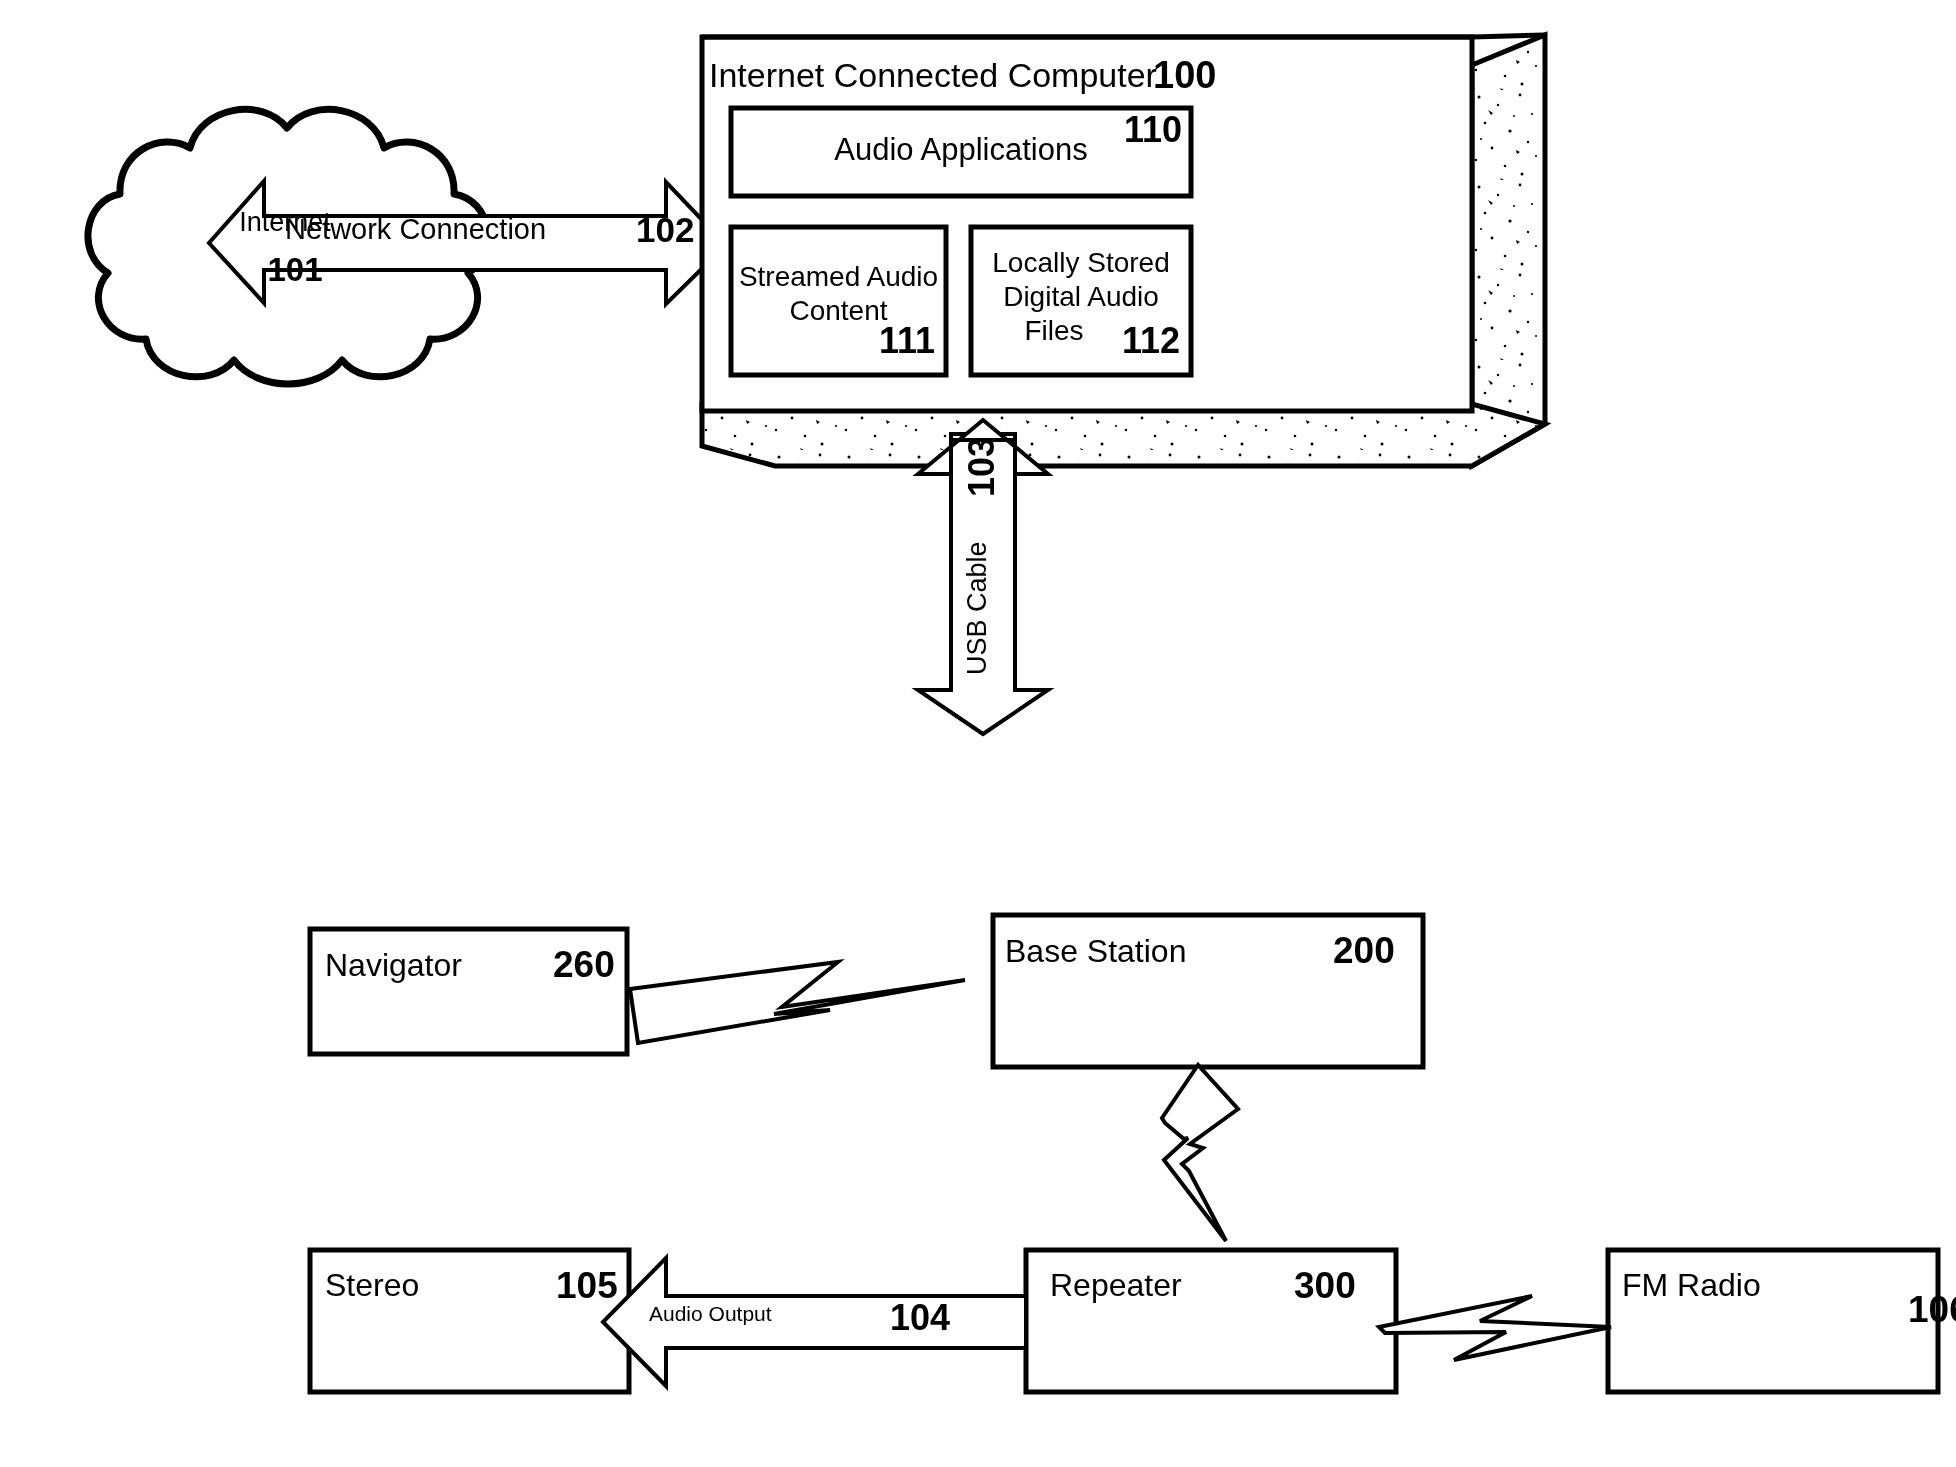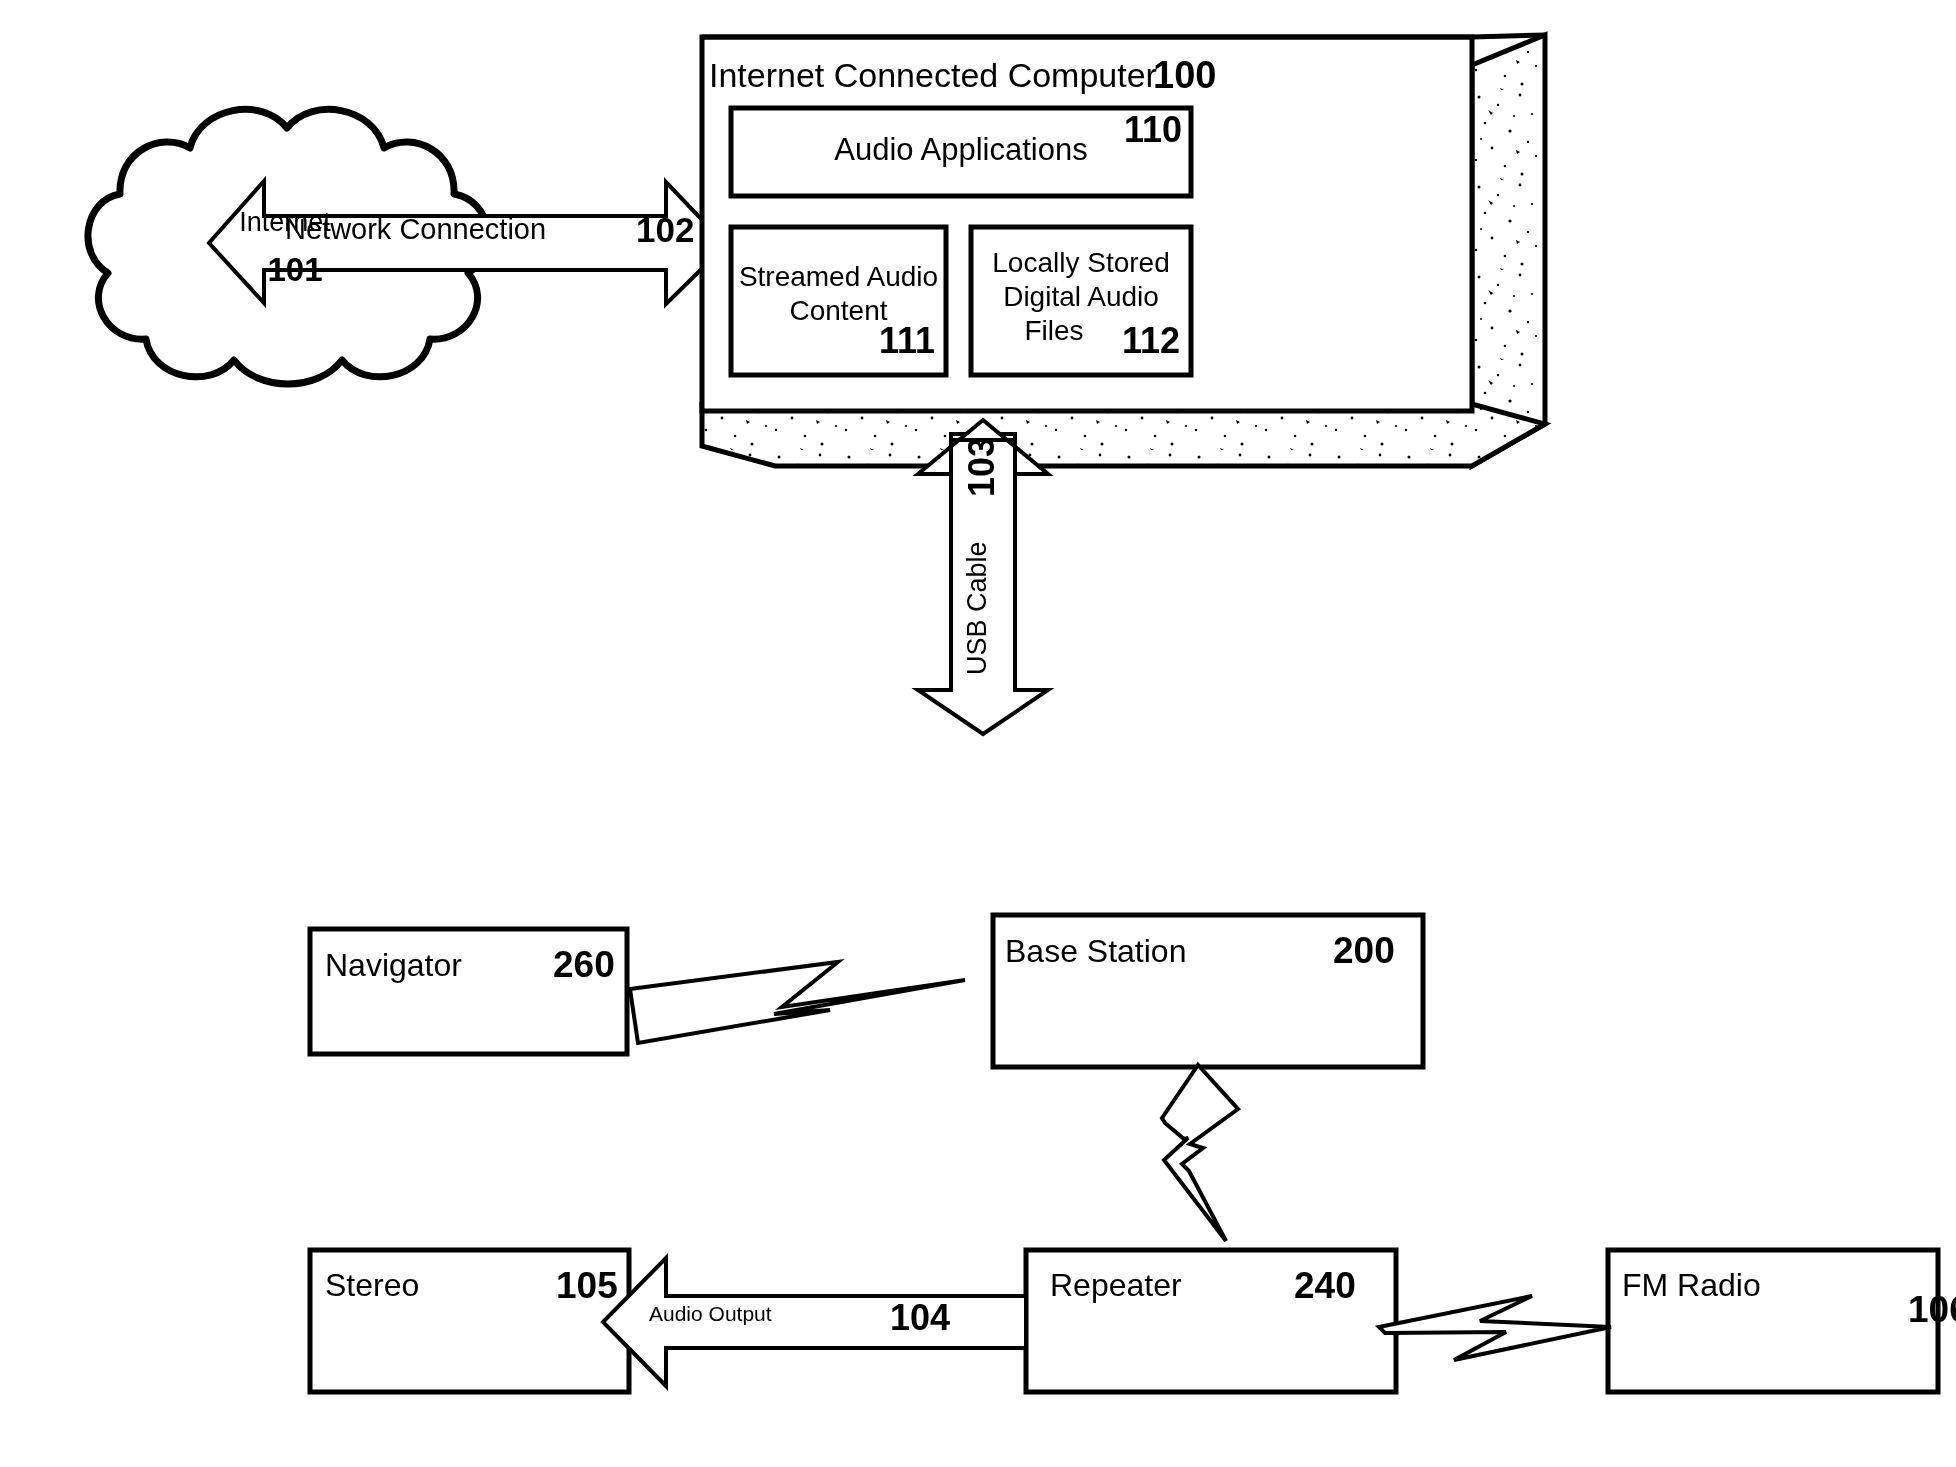--- a/index.html
+++ b/index.html
@@ -202,18 +202,18 @@
   <div class="lbl lbl-plain" style="left:1005px; top:934px; font-size:32px;">Base Station</div>
   <div class="lbl lbl-num" style="left:1333px; top:931px; font-size:37px;">200</div>
 
   <div class="lbl lbl-plain" style="left:325px; top:1268px; font-size:32px;">Stereo</div>
   <div class="lbl lbl-num" style="left:556px; top:1266px; font-size:37px;">105</div>
 
   <div class="lbl lbl-plain" style="left:649px; top:1303px; font-size:21px;">Audio Output</div>
   <div class="lbl lbl-num" style="left:890px; top:1299px; font-size:36px;">104</div>
 
   <div class="lbl lbl-plain" style="left:1050px; top:1268px; font-size:32px;">Repeater</div>
-  <div class="lbl lbl-num" style="left:1294px; top:1266px; font-size:37px;">240</div>
+  <div class="lbl lbl-num" style="left:1294px; top:1266px; font-size:37px;">300</div>
 
   <div class="lbl lbl-plain" style="left:1622px; top:1268px; font-size:32px;">FM Radio</div>
   <div class="lbl lbl-num" style="left:1908px; top:1266px; font-size:37px;margin-top:24px;">106</div>
 
 </div>
 
 </body></html>

